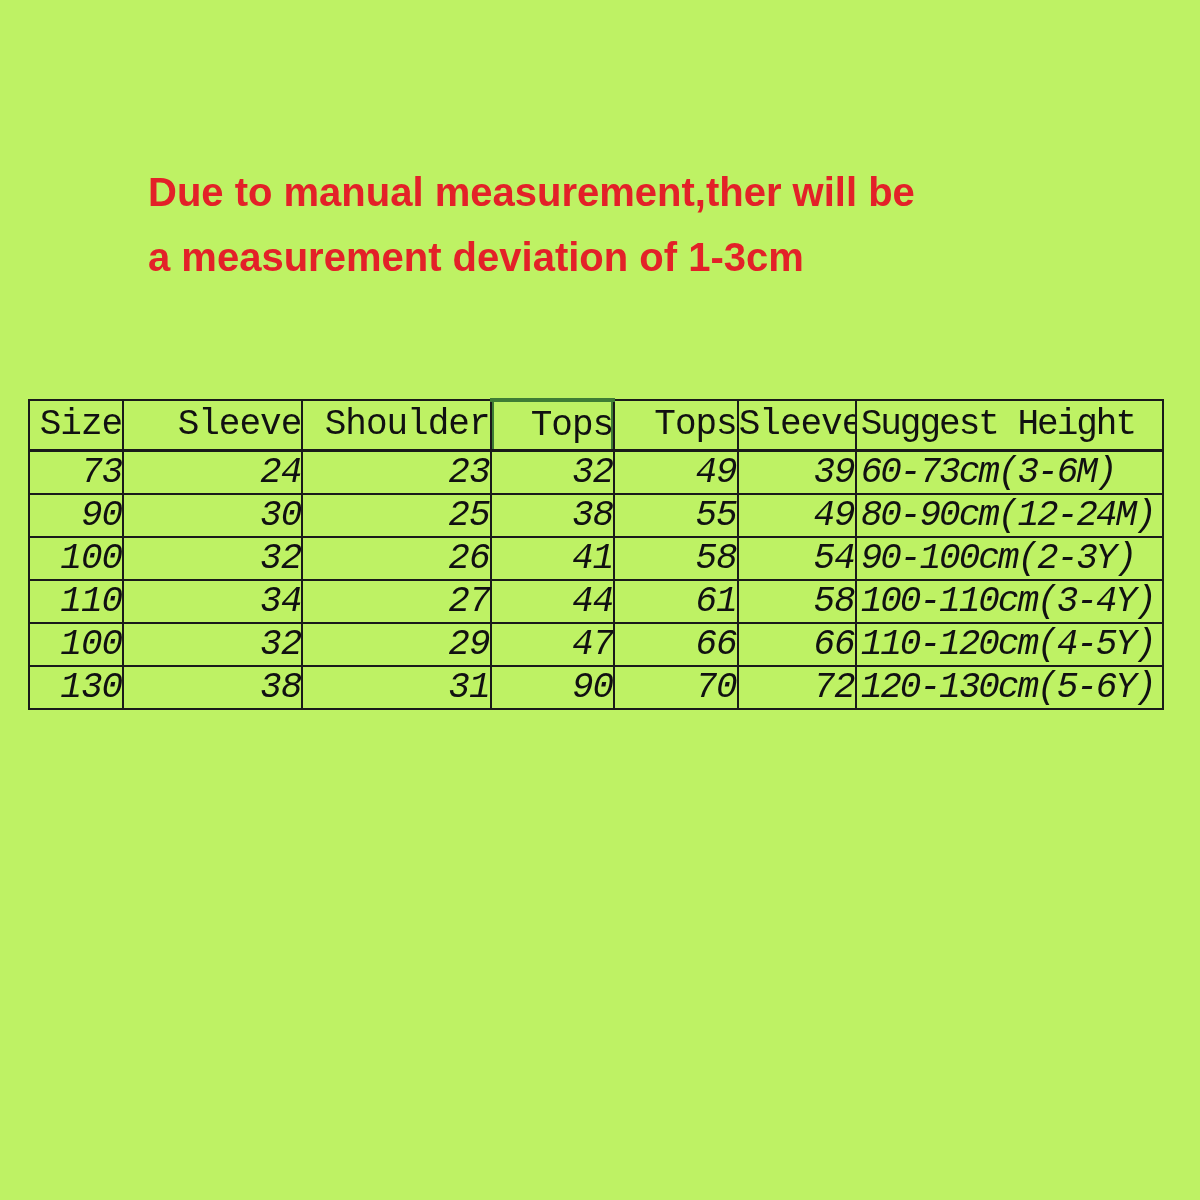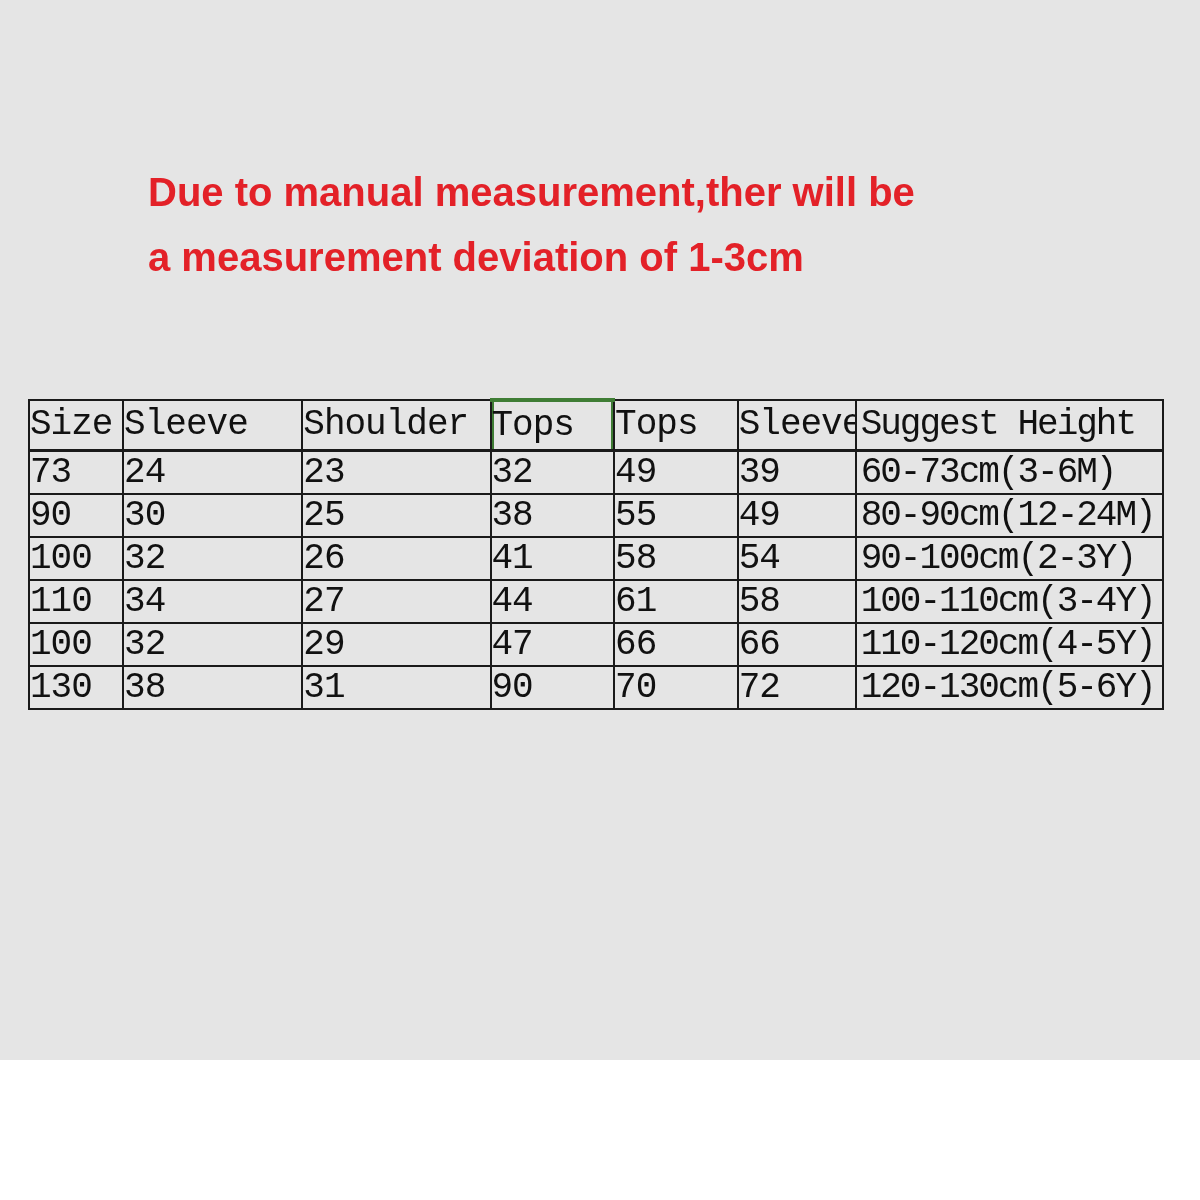--- a/index.html
+++ b/index.html
@@ -7,21 +7,21 @@
     --selection-color: #3f7d35;
     --line-color: #1a1a1a;
   }
   * { margin: 0; padding: 0; box-sizing: border-box; }
   html, body {
     width: 1200px; height: 1200px;
     background: #ffffff;
     font-family: "Liberation Mono", monospace;
     overflow: hidden;
   }
-  .page { position: relative; width: 1200px; height: 1060px; background: #e5e5e5; }
+  .page { position: relative; width: 1200px; height: 1200px; background: #bef264; }
 
   .notice {
     position: absolute;
     left: 148px; top: 160px;
     font-family: "Liberation Sans", sans-serif;
     font-weight: bold;
     font-size: 40px;
     line-height: 65px;
     color: var(--notice-color);
     letter-spacing: 0px;
@@ -32,33 +32,33 @@
     position: absolute;
     left: 28px; top: 398px;
     width: 1136px;
     border-collapse: collapse;
     table-layout: fixed;
     color: #111111;
   }
   table.size-chart th,
   table.size-chart td {
     border: 2px solid var(--line-color);
-    text-align: left;
+    text-align: right;
     vertical-align: middle;
     white-space: nowrap;
     overflow: hidden;
     font-weight: normal;
     font-size: 36px;
     letter-spacing: -1px;
   }
   table.size-chart thead th {
     height: 50px;
     border-bottom: 3px solid var(--line-color);
   }
-  table.size-chart tbody td { height: 40px; }
+  table.size-chart tbody td { height: 40px; font-style: italic; }
 
   table.size-chart th.selected {
     border-top: 4px solid var(--selection-color);
     box-shadow: inset 2px 0 0 var(--selection-color), inset -2px 0 0 var(--selection-color);
   }
 
   table.size-chart th.col-suggest,
   table.size-chart td.col-suggest {
     text-align: left;
     padding-left: 4px;

